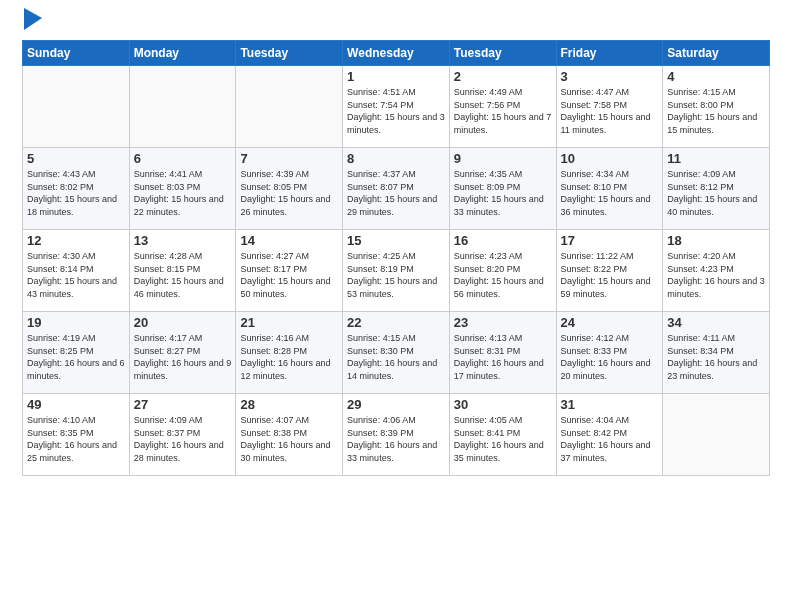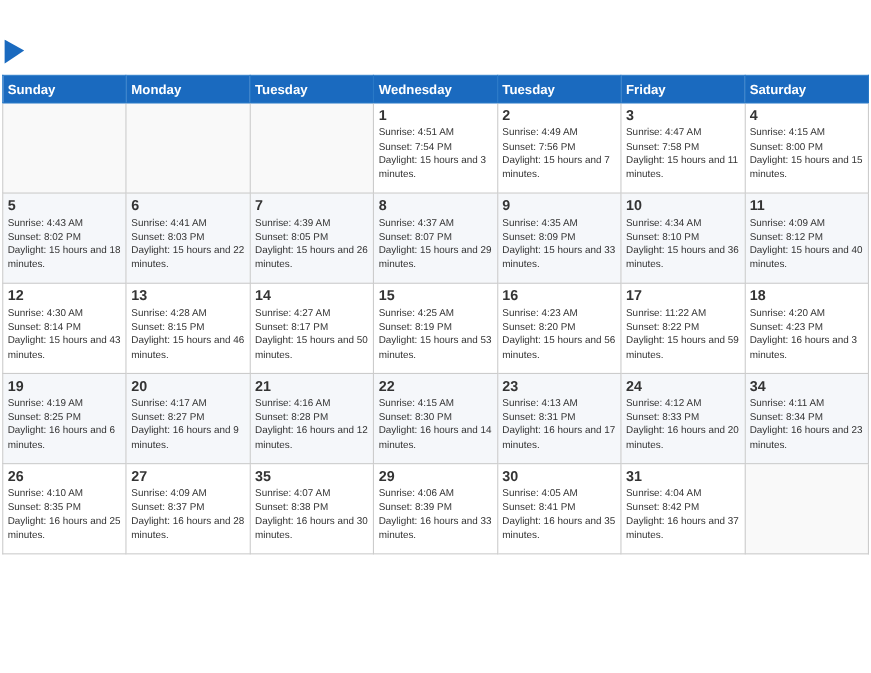--- a/index.html
+++ b/index.html
@@ -6,22 +6,21 @@
     body {
       width: 792px;
       height: 612px;
       font-family: Arial, sans-serif;
       background: #fff;
       overflow: hidden;
     }
     .page {
       width: 792px;
       height: 568px;
-      padding: 10px 2px;
-      margin-top: 28px;
+      padding: 10px 22px;
     }
     .header {
       display: flex;
       justify-content: space-between;
       align-items: flex-start;
       margin-bottom: 8px;
     }
     .logo {
       display: flex;
       align-items: center;
@@ -287,33 +286,33 @@
           </td>
           <td>
             <span class="day-number">34</span>
             <div class="cell-text">Sunrise: 4:11 AM</div>
             <div class="cell-text">Sunset: 8:34 PM</div>
             <div class="cell-text">Daylight: 16 hours and 23 minutes.</div>
           </td>
         </tr>
         <tr>
           <td>
-            <span class="day-number">26</span>
+            <span class="day-number">49</span>
             <div class="cell-text">Sunrise: 4:10 AM</div>
             <div class="cell-text">Sunset: 8:35 PM</div>
             <div class="cell-text">Daylight: 16 hours and 25 minutes.</div>
           </td>
           <td>
             <span class="day-number">27</span>
             <div class="cell-text">Sunrise: 4:09 AM</div>
             <div class="cell-text">Sunset: 8:37 PM</div>
             <div class="cell-text">Daylight: 16 hours and 28 minutes.</div>
           </td>
           <td>
-            <span class="day-number">35</span>
+            <span class="day-number">28</span>
             <div class="cell-text">Sunrise: 4:07 AM</div>
             <div class="cell-text">Sunset: 8:38 PM</div>
             <div class="cell-text">Daylight: 16 hours and 30 minutes.</div>
           </td>
           <td>
             <span class="day-number">29</span>
             <div class="cell-text">Sunrise: 4:06 AM</div>
             <div class="cell-text">Sunset: 8:39 PM</div>
             <div class="cell-text">Daylight: 16 hours and 33 minutes.</div>
           </td>

